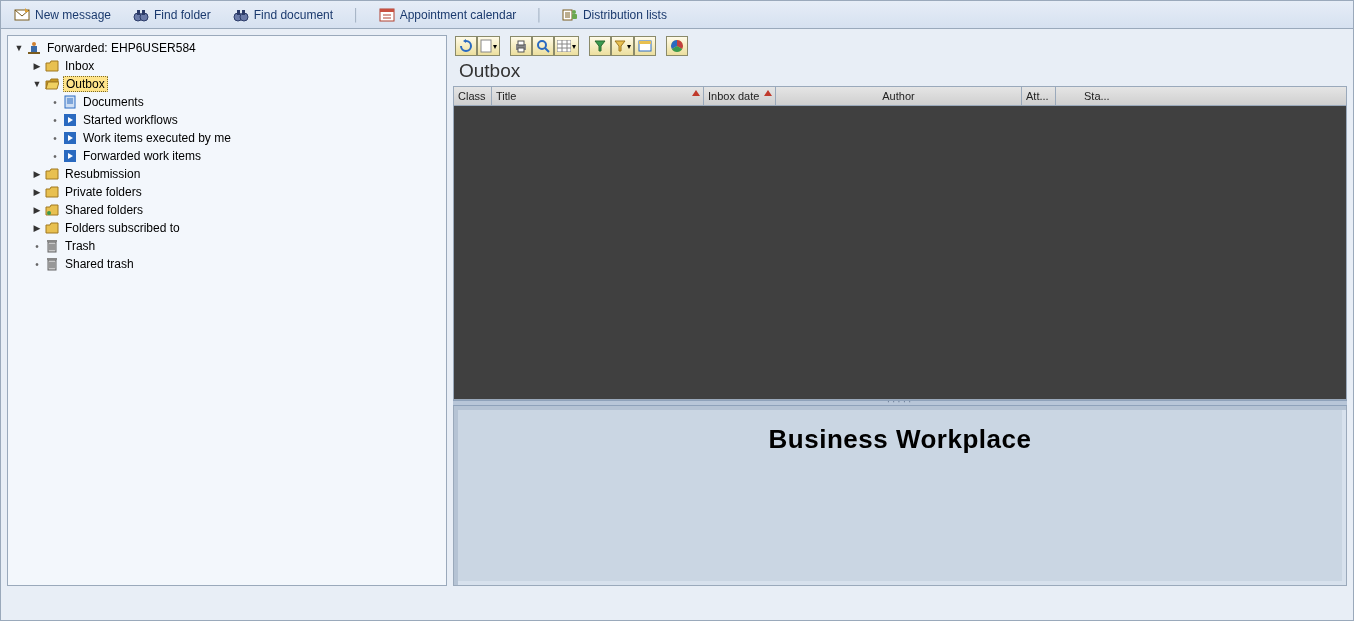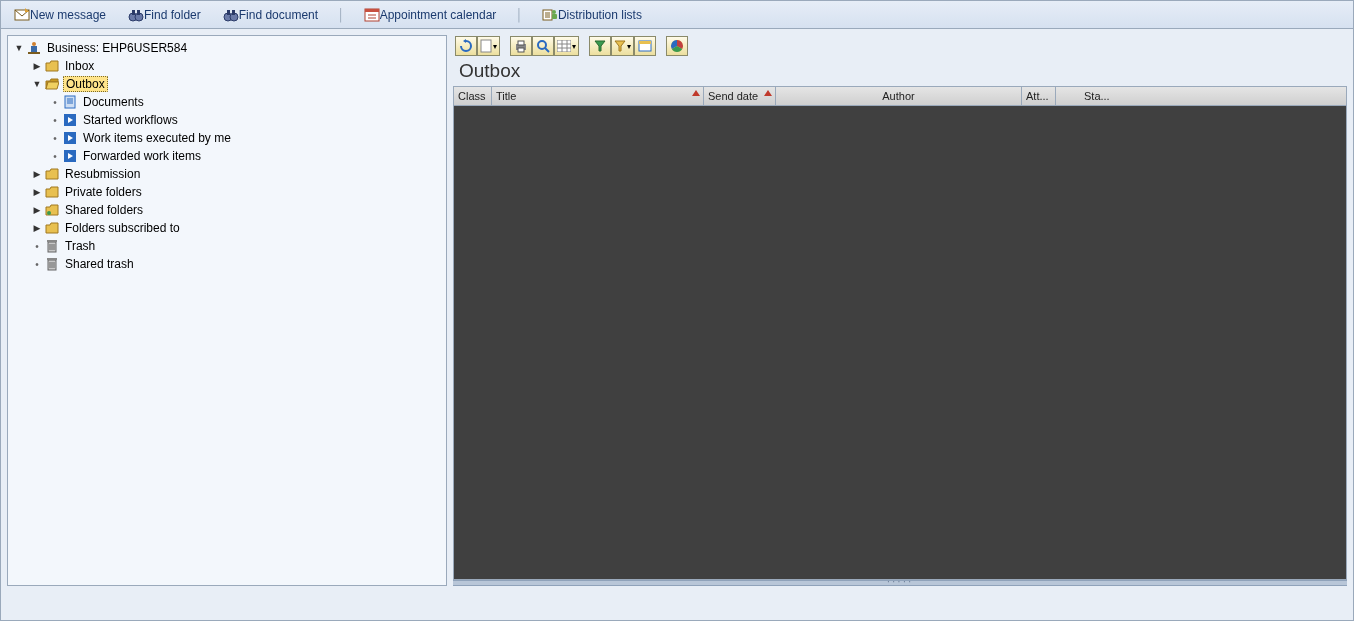--- a/index.html
+++ b/index.html
@@ -31,21 +31,21 @@
   }
   
   .toolbar {
     height: 28px;
     background: linear-gradient(#e6edf7, #d6e1f0);
     border-bottom: 1px solid #9aa9bb;
     display: flex; align-items: center;
     padding: 0 10px; gap: 16px;
   }
   .tb-item {
-    display: inline-flex; align-items: center; 
+    display: inline-flex; align-items: center; gap: 5px;
     color: #1b3a6e; cursor: pointer;
     padding: 2px 3px; border-radius: 2px;
   }
   .tb-icon { width: 16px; height: 16px; display: inline-flex; align-items: center; justify-content: center; }
   
   .body {
     display: flex; height: calc(621px - 28px - 28px - 2px);
     background: #e8eef6;
   }
   .tree-pane {
@@ -224,21 +224,21 @@
         <li>
           <div class="node indent-1">
             <span class="toggle">▼</span>
             <span class="nicon">
               <svg width="14" height="14">
                   <circle cx="7" cy="3" r="2" fill="#d08030"></circle>
                   <rect x="4" y="5" width="6" height="6" fill="#3a6aa8"></rect>
                   <rect x="1" y="11" width="12" height="2" fill="#7a5c1f"></rect>
                 </svg>
             </span>
-            <span class="label">Business: EHP6USER584</span>
+            <span class="label">Forwarded: EHP6USER584</span>
           </div>
           <ul>
             <li>
               <div class="node indent-2">
                 <span class="toggle">▶</span>
                 <span class="nicon">
                   <svg width="14" height="12">
                       <path d="M1 3 L5 3 L6 1 L13 1 L13 11 L1 11 Z" fill="#e8c050" stroke="#a07820"></path>
                     </svg>
                 </span>
@@ -487,34 +487,37 @@
       <div class="table-wrap">
         <div class="thead">
           <div class="th" style="width:38px;">
               <span>Class</span>
             </div>
           <div class="th" style="width:212px;text-align:right;">
               <span>Title</span>
               <span class="sort-tri"></span>
             </div>
           <div class="th" style="width:72px;">
-              <span>Send date</span>
+              <span>Inbox date</span>
               <span class="sort-tri"></span>
             </div>
           <div class="th" style="width:246px;justify-content:center;">
               <span>Author</span>
             </div>
           <div class="th" style="width:34px;">
               <span>Att...</span>
             </div>
           <div class="th" style="width:34px;border-right:none;margin-left:24px;">
               <span>Sta...</span>
             </div>
         </div>
         <div class="tbody"></div>
       </div>
 
       <div class="hsplit"></div>
 
+      <div class="preview">
+        <h2>Business Workplace</h2>
+      </div>
     </div>
 
   </div>
 </div>
 
 </body></html>

